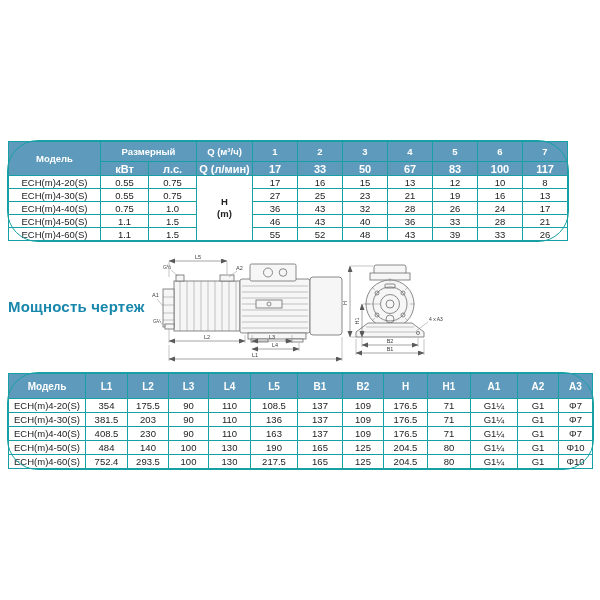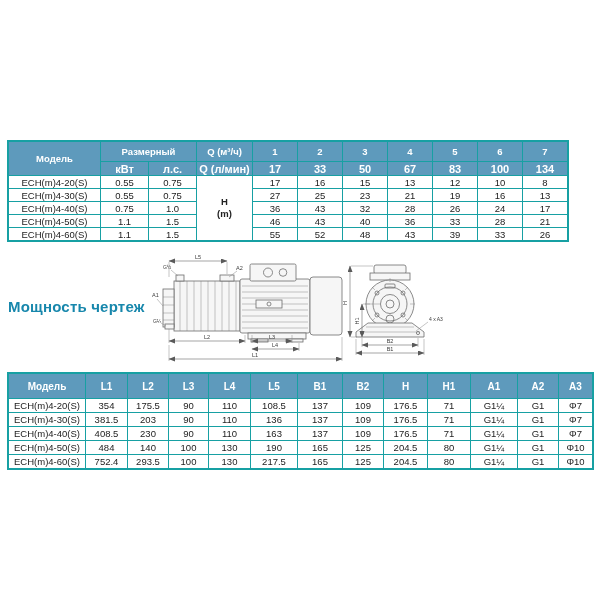--- a/index.html
+++ b/index.html
@@ -8,21 +8,21 @@
     font-family:"Liberation Sans", sans-serif;color:#222;overflow:hidden;
   }
   .section-title{
     position:absolute;left:8px;font-size:15px;font-weight:bold;color:#1787ac;
     letter-spacing:0.2px;
     margin-top:40px;
   }
   #title-specs{top:113px;}
   #title-drawing{top:258px;}
 
-  table{border-collapse:collapse;table-layout:fixed;position:absolute;background:#fff;}
+  table{border-collapse:collapse;table-layout:fixed;position:absolute;background:#fff;border-radius:30px;}
   #specs-table{left:8px;top:141px;width:559px;}
   #dims-table{left:8px;top:373px;width:584px;}
   th,td{
     border:1px solid #17a0a3;text-align:center;vertical-align:middle;
     padding:0;overflow:hidden;white-space:nowrap;
   }
   th{background:#5e9abc;color:#ffffff;font-weight:bold;font-size:11px;}
   td{font-size:9.5px;color:#222;background:#fff;}
   #specs-table tr.hrow1 th{height:19px;font-size:9.5px;}
   #specs-table tr.hrow2 th{height:13px;}
@@ -75,21 +75,21 @@
     <tr class="hrow2">
       <th>кВт</th>
       <th>л.с.</th>
       <th>Q (л/мин)</th>
       <th>17</th>
       <th>33</th>
       <th>50</th>
       <th>67</th>
       <th>83</th>
       <th>100</th>
-      <th>134</th>
+      <th>117</th>
     </tr>
   </thead>
   <tbody id="specs-body">
       <tr>
         <td>ECH(m)4-20(S)</td>
         <td>0.55</td>
         <td>0.75</td>
         <td rowspan="5" class="hcell">H
 (m)</td>
         <td>17</td>

